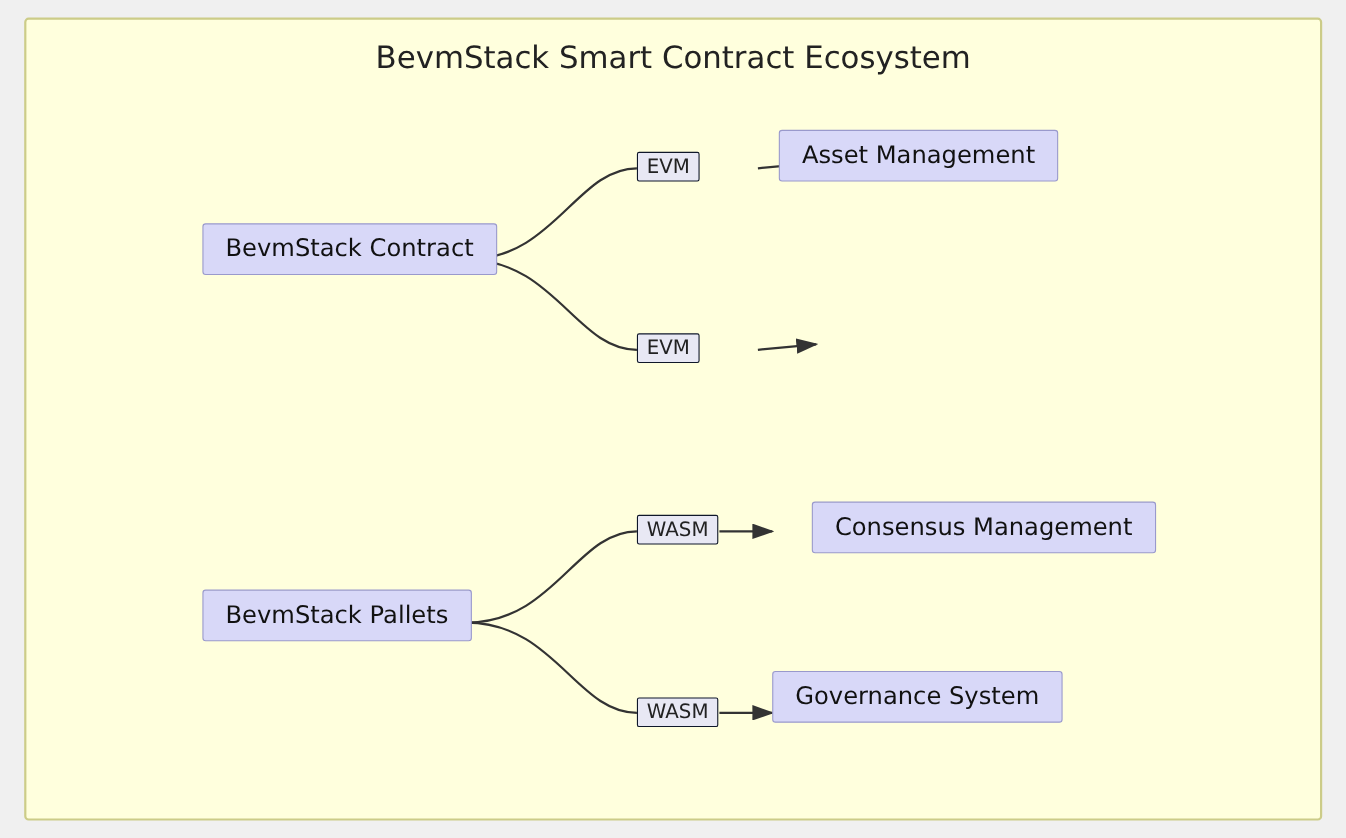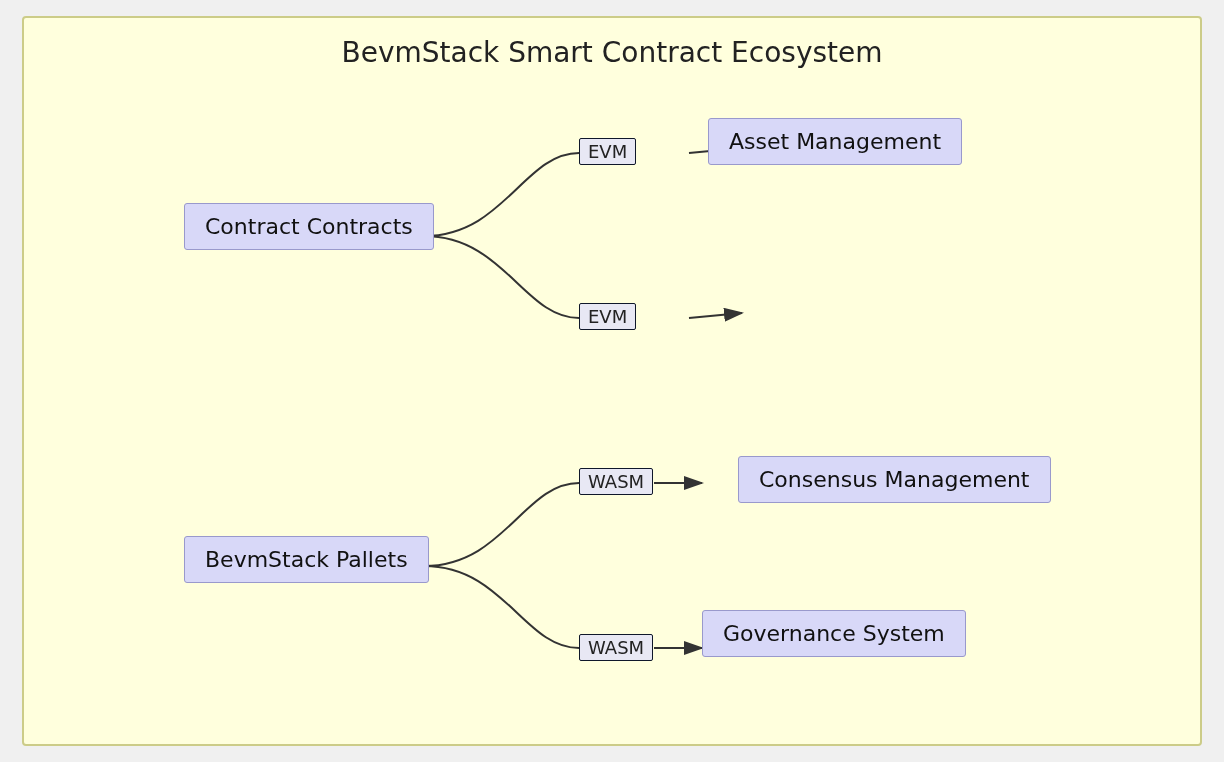--- a/index.html
+++ b/index.html
@@ -83,21 +83,21 @@
     <path d="M 400 218 C 480 218 500 300 555 300" stroke="#333" stroke-width="2" fill="none"></path>
     <path d="M 665 300 L 718 295" stroke="#333" stroke-width="2" fill="none" marker-end="url(#arrowhead)"></path>
 
     <path d="M 400 548 C 480 548 500 465 555 465" stroke="#333" stroke-width="2" fill="none"></path>
     <path d="M 630 465 L 678 465" stroke="#333" stroke-width="2" fill="none" marker-end="url(#arrowhead)"></path>
 
     <path d="M 400 548 C 480 548 500 630 555 630" stroke="#333" stroke-width="2" fill="none"></path>
     <path d="M 630 630 L 678 630" stroke="#333" stroke-width="2" fill="none" marker-end="url(#arrowhead)"></path>
   </svg>
 
-  <div class="node" style="left:160px; top:185px;">Contract Contracts</div>
+  <div class="node" style="left:160px; top:185px;">BevmStack Contract</div>
 
   <div class="node" style="left:684px; top:100px;">Asset Management</div>
 
 
   <div class="node" style="left:160px; top:518px;">BevmStack Pallets</div>
 
   <div class="node" style="left:678px; top:438px;margin-left:36px;">Consensus Management</div>
 
   <div class="node" style="left:678px; top:592px;">Governance System</div>
 

